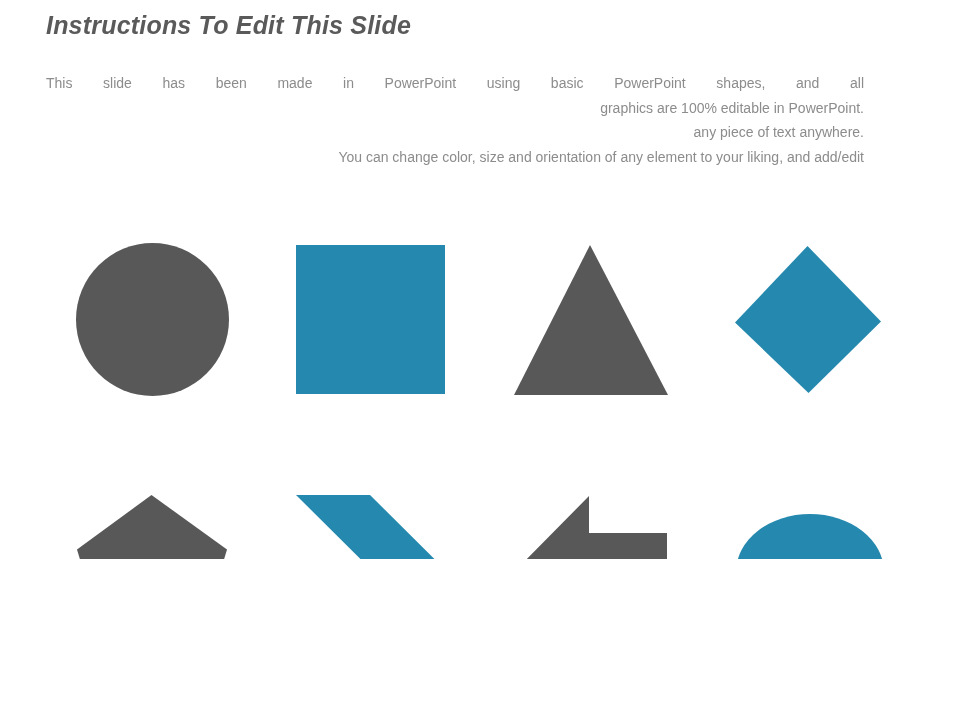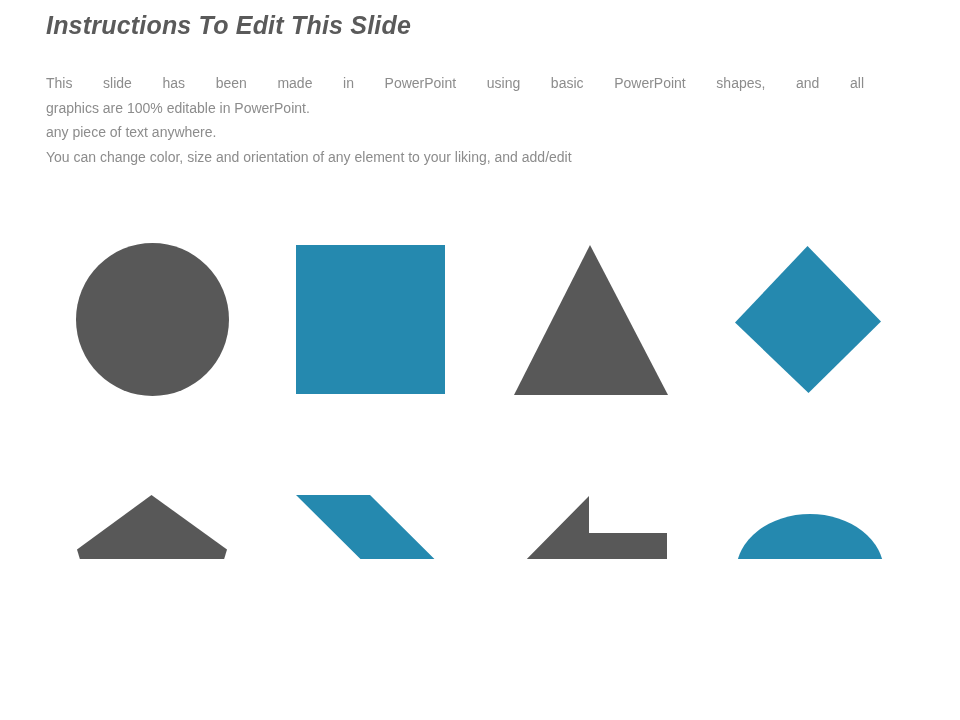--- a/index.html
+++ b/index.html
@@ -38,21 +38,21 @@
     color: #8c8c8c;
   }
   .body-line {
     display: block;
   }
   .body-line.justify {
     text-align: justify;
     text-align-last: justify;
   }
   .body-line.flow {
-    text-align: left;
+    text-align: right;
   }
   .shapes-layer {
     position: absolute;
     left: 0;
     top: 0;
     width: 960px;
     height: 720px;
   }
   .shape-cell {
     position: absolute;

